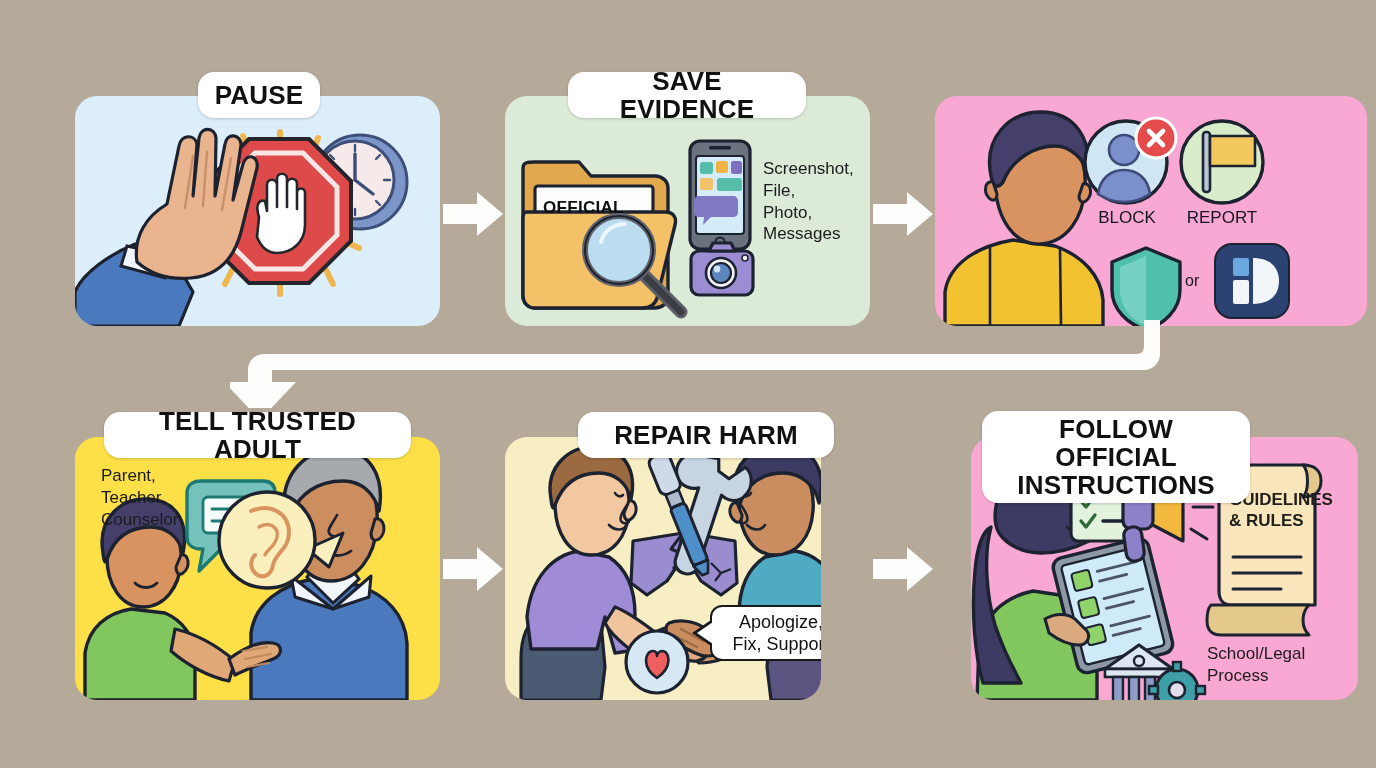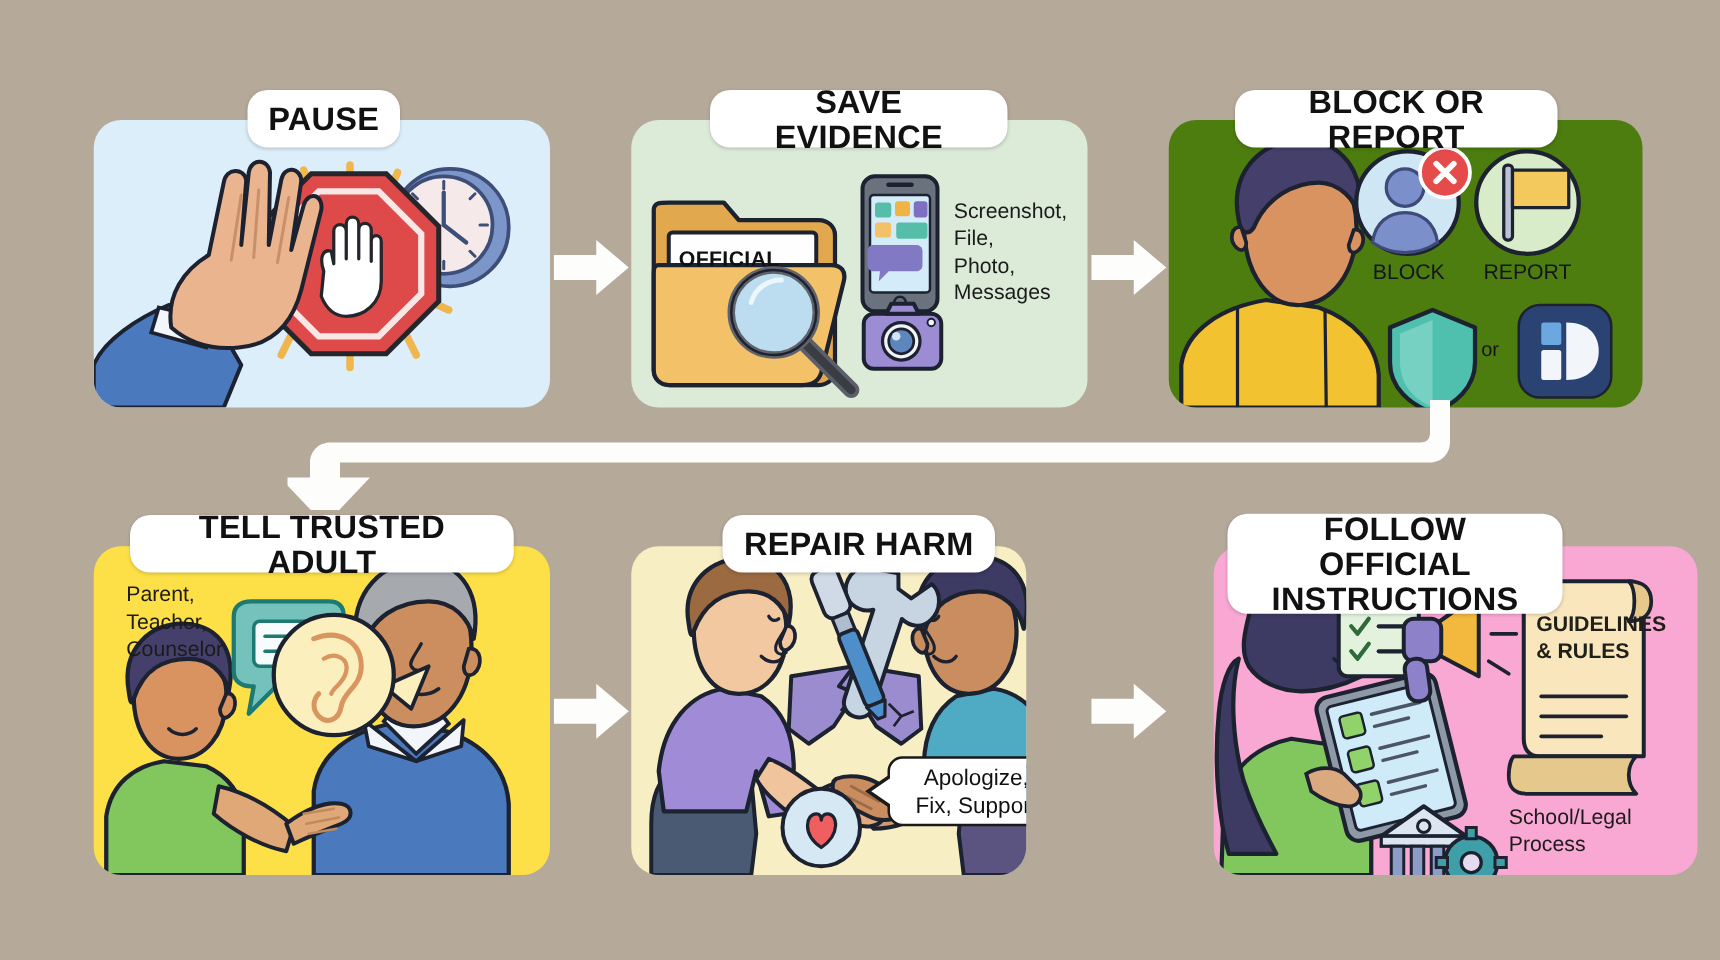--- a/index.html
+++ b/index.html
@@ -216,21 +216,21 @@
   <div class="chip" style="left:568px;top:72px;width:238px;height:46px;font-size:26px;">
     <span>SAVE EVIDENCE</span>
   </div>
 
   <div class="harrow" style="left:873px;top:190px;width:62px;height:48px;">
     <svg width="62" height="48" viewBox="0 0 62 48">
       <path d="M0,14 L34,14 L34,2 L60,24 L34,46 L34,34 L0,34 Z" fill="#fdfdfb"></path>
     </svg>
   </div>
 
-  <div class="panel" style="left:935px;top:96px;width:379px;height:230px;background:#4d7c0f;">
+  <div class="panel" style="left:935px;top:96px;width:432px;height:230px;background:#f9a8d4;">
     <div class="panel-inner">
       <svg width="365" height="230" viewBox="0 0 365 230">
 
         <g>
           <path d="M10,230 L10,196 C14,168 42,150 78,144 L120,150 C148,160 166,180 168,204
                    L168,230 Z" fill="#f2c230" stroke="#1d2230" stroke-width="3.4" stroke-linejoin="round"></path>
           <path d="M55,150 L55,230 M125,152 L126,230" stroke="#1d2230" stroke-width="2.6" fill="none"></path>
           <path d="M60,88 C60,54 86,34 112,36 C138,38 152,60 150,92 C148,122 132,146 106,148
                    C80,150 62,124 60,88 Z" fill="#d99360" stroke="#1d2230" stroke-width="3.4"></path>
           <path d="M56,80 C48,42 74,16 106,16 C140,16 158,44 152,78 C150,64 136,50 120,50
@@ -266,23 +266,20 @@
           <rect x="280" y="148" width="74" height="74" rx="17" fill="#2b4372" stroke="#1d2230" stroke-width="2"></rect>
           <rect x="298" y="162" width="16" height="18" rx="2" fill="#6ca8e0"></rect>
           <rect x="298" y="184" width="16" height="24" rx="2" fill="#f2f5fa"></rect>
           <path d="M318,162 C336,162 344,172 344,185 C344,198 336,208 318,208 Z" fill="#f2f5fa"></path>
         </g>
       </svg>
       <div class="iconCap" style="left:156px;top:112px;width:72px;">BLOCK</div>
       <div class="iconCap" style="left:246px;top:112px;width:82px;">REPORT</div>
       <div class="orTxt" style="left:250px;top:176px;">or</div>
     </div>
-  </div>
-  <div class="chip" style="left:988px;top:72px;width:258px;height:46px;font-size:26px;">
-    <span>BLOCK OR REPORT</span>
   </div>
 
   <div class="harrow" style="left:230px;top:320px;width:950px;height:88px;">
     <svg width="950" height="88" viewBox="0 0 950 88">
       <path d="M906,0 L930,0 L930,36 C930,44 924,48 916,48 L40,48 L40,60 L16,60 L16,36
                L0,36 L28,88 L56,36 L40,36 L40,36 Z" fill="none"></path>
       <path d="M900,-4 L928,-4 L928,34 C928,42 922,46 914,46 L42,46 L42,58 L18,58 L18,46
                L2,46 L2,34 L914,34 L914,34" fill="none"></path>
 
       <path d="M903,-6 L930,-6 L930,34 C930,43 923,50 914,50 L42,50 L42,62 L66,62
@@ -441,21 +438,21 @@
           <path d="M152,241 C136,230 140,214 148,214 C152,214 152,218 152,219
                    C152,218 153,214 157,214 C165,214 168,230 152,241 Z" fill="#ef5f5f" stroke="#1d2230" stroke-width="2.6" stroke-linejoin="round"></path>
         </g>
       </svg>
       <div class="calloutTailB" style="left:187px;top:183px;"></div>
       <div class="calloutTail" style="left:192px;top:185px;"></div>
       <div class="callout" style="left:205px;top:168px;width:142px;height:56px;">Apologize,
 Fix, Support</div>
     </div>
   </div>
-  <div class="chip" style="left:578px;top:412px;width:218px;height:46px;font-size:26px;">
+  <div class="chip" style="left:578px;top:412px;width:256px;height:46px;font-size:26px;">
     <span>REPAIR HARM</span>
   </div>
 
   <div class="harrow" style="left:873px;top:545px;width:62px;height:48px;">
     <svg width="62" height="48" viewBox="0 0 62 48">
       <path d="M0,14 L34,14 L34,2 L60,24 L34,46 L34,34 L0,34 Z" fill="#fdfdfb"></path>
     </svg>
   </div>
 
   <div class="panel" style="left:935px;top:437px;width:387px;height:263px;background:#f9a8d4;margin-left:36px;">
@@ -559,18 +556,18 @@
             </g>
           </g>
         </g>
       </svg>
       <div class="scrollTxt" style="left:258px;top:52px;">GUIDELINES
 &amp; RULES</div>
       <div class="sceneText" style="left:236px;top:206px;">School/Legal
 Process</div>
     </div>
   </div>
-  <div class="chip" style="left:982px;top:411px;width:268px;height:80px;font-size:26px;flex-direction:column;">
+  <div class="chip" style="left:982px;top:411px;width:268px;height:92px;font-size:26px;flex-direction:column;">
     <span>FOLLOW OFFICIAL</span>
     <span>INSTRUCTIONS</span>
   </div>
 
 </div>
 
 </body></html>

